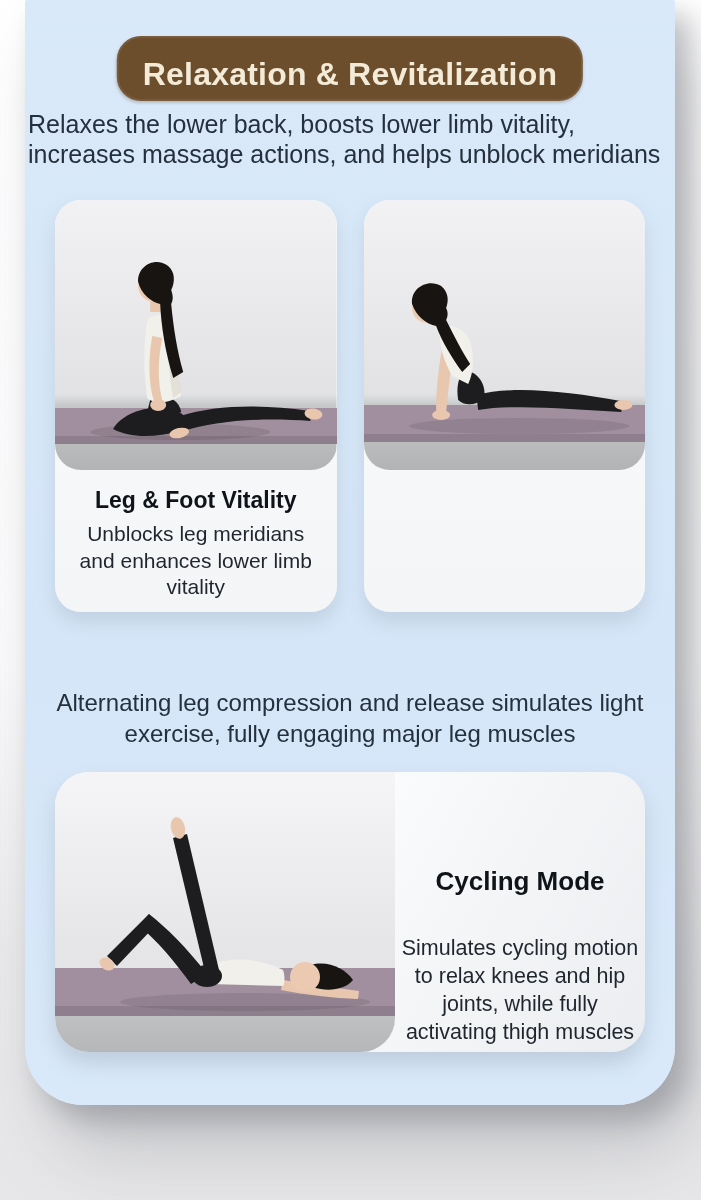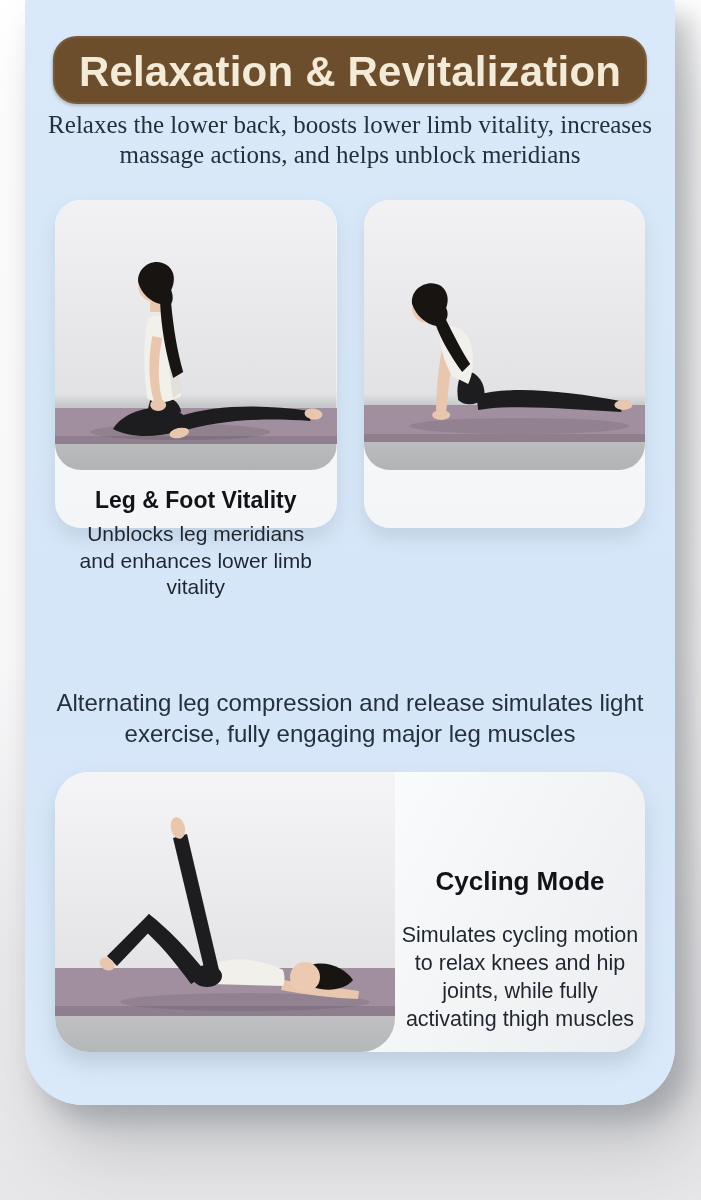--- a/index.html
+++ b/index.html
@@ -11,32 +11,32 @@
   }
   .panel {
     position:absolute; left:25px; top:0; width:650px; height:1105px;
     background:linear-gradient(180deg,#d9e9f9 0%, #d5e6f8 60%, #d9e9fa 100%);
     border-radius:2px 2px 58px 58px;
     box-shadow:14px 16px 26px rgba(110,113,120,.40), 24px 48px 70px rgba(120,123,130,.30);
   }
   .badge {
     position:absolute; top:36px; left:50%; transform:translateX(-50%);
     background:#6c4e2c; color:#f3ebd8; white-space:nowrap;
-    font-size:42px; font-weight:600; letter-spacing:.2px;
-    padding:12px 26px 8px; border-radius:24px;
+    font-size:32px; font-weight:600; letter-spacing:.2px;
+    padding:20px 26px 8px; border-radius:24px;
     box-shadow:inset 0 0 0 2px rgba(255,255,255,.08), 0 2px 3px rgba(80,60,30,.25);
   }
   .subtitle {
     position:absolute; top:110px; left:50%; transform:translateX(-50%);
-    width:644px; text-align:center; font-size:25px; line-height:1.18;
-    color:#24303c; font-weight:500;font-family:Liberation Serif, serif;
+    width:644px; text-align:left; font-size:25px; line-height:1.18;
+    color:#24303c; font-weight:500;
   }
   .cards { position:absolute; top:200px; left:30px; width:590px; display:flex; gap:27px; }
   .card {
-    flex:1; height:328px; border-radius:26px;
+    flex:1; height:412px; border-radius:26px;
     background:linear-gradient(180deg,#fbfcfd 0%, #f4f5f7 100%);
     box-shadow:0 10px 18px rgba(125,135,150,.22);
   }
   .card-photo {
     height:270px; border-radius:26px; overflow:hidden; position:relative;
   }
   .card-photo svg, .bigcard-photo svg { display:block; width:100%; height:100%; }
   .card-title { margin-top:17px; text-align:center; font-size:23px; font-weight:700; color:#101418; }
   .card-body {
     margin:7px auto 10px; width:244px; text-align:center;
@@ -50,21 +50,21 @@
   .bigcard {
     position:absolute; top:772px; left:30px; width:590px; height:280px;
     border-radius:34px; overflow:hidden; display:flex;
     background:linear-gradient(120deg,#fafbfc 45%, #ebedf0 100%);
     box-shadow:0 12px 20px rgba(125,135,150,.28);
   }
   .bigcard-photo { width:340px; height:100%; flex:0 0 auto; border-radius:0 0 34px 0; overflow:hidden; }
   .bigcard-text { flex:1; display:flex; flex-direction:column; align-items:center; padding-top:48px; }
   .bigcard-title { font-size:26px; font-weight:700; color:#101418;margin-top:46px; }
   .bigcard-body {
-    margin-top:25px; width:246px; text-align:center;
+    margin-top:38px; width:246px; text-align:center;
     font-size:21.5px; line-height:1.3; color:#1f262e;
   }
 </style>
 </head>
 <body>
 
 <div class="panel">
 
   <div class="badge">Relaxation &amp; Revitalization</div>
 

